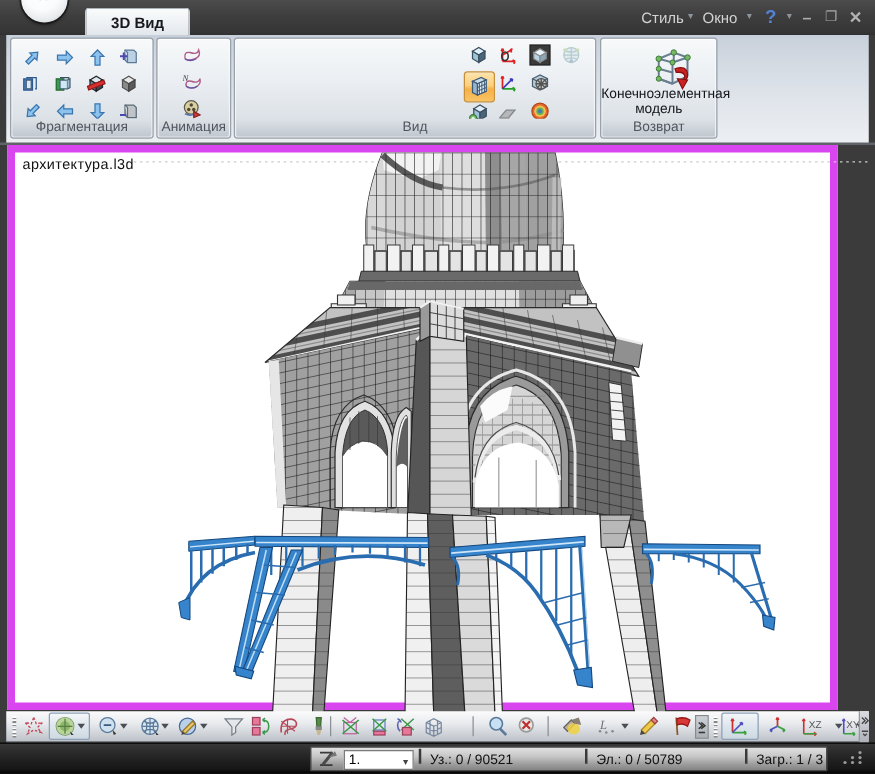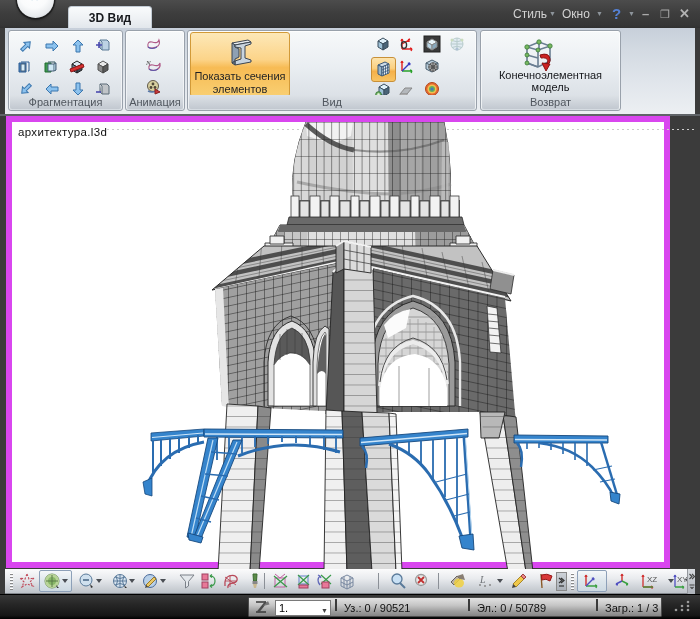--- a/index.html
+++ b/index.html
@@ -155,32 +155,20 @@
           <circle cx="7" cy="5" r="1.4" fill="#504838"></circle>
           <circle cx="5" cy="8.5" r="1.4" fill="#504838"></circle>
           <circle cx="9" cy="8.5" r="1.4" fill="#504838"></circle>
           <path d="M2 12 Q6 14 10 12" stroke="#5878a8" stroke-width="1.4" fill="none"></path>
           <path d="M9 10 L14 13 L9 15 Z" fill="#c83838" stroke="#8a2020"></path>
         </svg>
       <div class="gcap">Анимация</div>
     </div>
 
     <div class="grp" style="left:182px;width:290px;">
-      <div class="obtn" style="left:2px;">
-        <svg style="position:absolute;left:34px;top:4px;width:30px;height:30px;" viewBox="0 0 30 30">
-          <g stroke="#3c4652" stroke-width="1">
-            <path d="M7 6 L23 3 L26 5 L10 8 Z" fill="#e8ecf0"></path>
-            <path d="M7 6 L10 8 L10 10 L14 12 L14 20 L10 22 L10 24 L7 26 Z" fill="#8ea0b2"></path>
-            <path d="M10 8 L26 5 L26 7 L20 9 L20 21 L26 23 L26 25 L10 28 L10 24 L16 22 L16 11 L10 10 Z" fill="#c8d4de"></path>
-            <path d="M7 26 L10 24 L10 28 Z" fill="#6a7c8e"></path>
-          </g>
-        </svg>
-        <div class="obtxt" style="top:37px;">Показать сечения</div>
-        <div class="obtxt" style="top:50px;">элементов</div>
-      </div>
       <svg class="ic" style="left:187px;top:5px;" viewBox="0 0 16 16">
           <path d="M3 5 L8 2 L13 5 L8 8 Z" fill="#dff0fa" stroke="#3a4e5e"></path>
           <path d="M3 5 L3 11 L8 14 L8 8 Z" fill="#9ec2d8" stroke="#3a4e5e"></path>
           <path d="M13 5 L13 11 L8 14 L8 8 Z" fill="#4a6478" stroke="#3a4e5e"></path>
         </svg>
       <svg class="ic" style="left:211px;top:5px;" viewBox="0 0 16 16">
           <g stroke="#e02020" stroke-width="1.4" fill="none">
             <path d="M3 13 L3 3 M3 13 L13 13 M3 8 L10 4 M9 4 L11 3 M10 4 L10 6"></path>
             <path d="M3 3 L2 5 M3 3 L4 5"></path>
             <path d="M13 13 L11 12 M13 13 L12 15"></path>
@@ -236,21 +224,21 @@
         </svg>
       <svg class="ic" style="left:236px;top:50px;" viewBox="0 0 16 16">
           <circle cx="8" cy="8" r="6.5" fill="#e86830" stroke="#b04818"></circle>
           <circle cx="8" cy="8" r="4.6" fill="#f0c050"></circle>
           <circle cx="8" cy="8" r="3" fill="#68b055"></circle>
           <circle cx="8" cy="8" r="1.6" fill="#4878b8"></circle>
         </svg>
       <div class="gcap">Вид</div>
     </div>
 
-    <div class="grp" style="left:475px;width:141px;">
+    <div class="grp" style="left:475px;width:94px;">
       <svg style="position:absolute;left:38px;top:4px;width:38px;height:38px;" viewBox="0 0 38 38">
         <g stroke="#6a7e92" stroke-width="1.6" fill="none">
           <path d="M8 12 L20 7 L31 11 M8 12 L8 28 L19 32 M8 12 L19 15 L19 32 M19 15 L31 11 L31 26 M20 7 L20 15"></path>
           <path d="M8 20 L19 23 M8 28 L19 32 L31 26"></path>
         </g>
         <g fill="#78b860" stroke="#3a7a3a" stroke-width="0.8">
           <circle cx="8" cy="12" r="2.2"></circle>
             <circle cx="20" cy="7" r="2.2"></circle>
             <circle cx="31" cy="11" r="2.2"></circle>
           <circle cx="8" cy="20" r="2"></circle>

